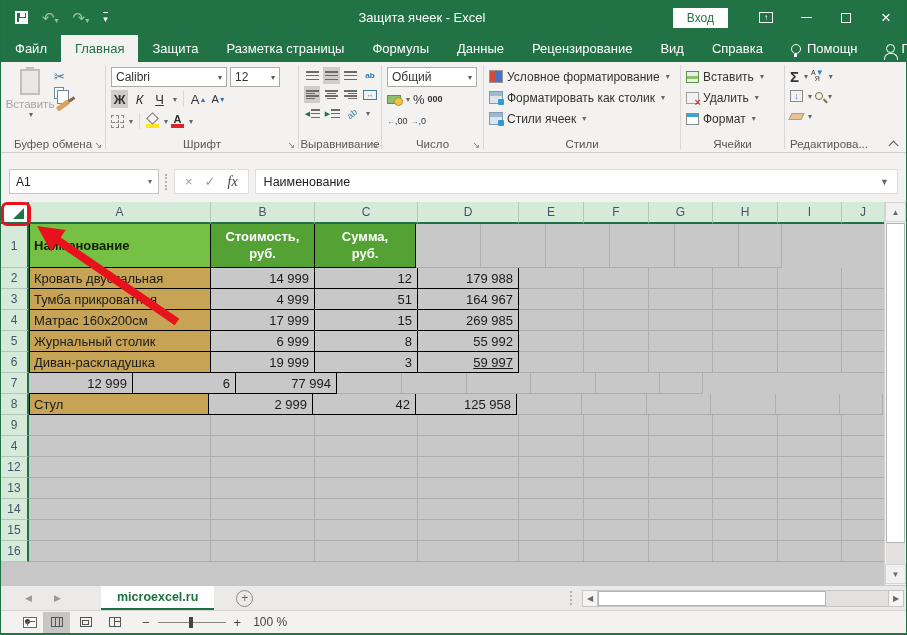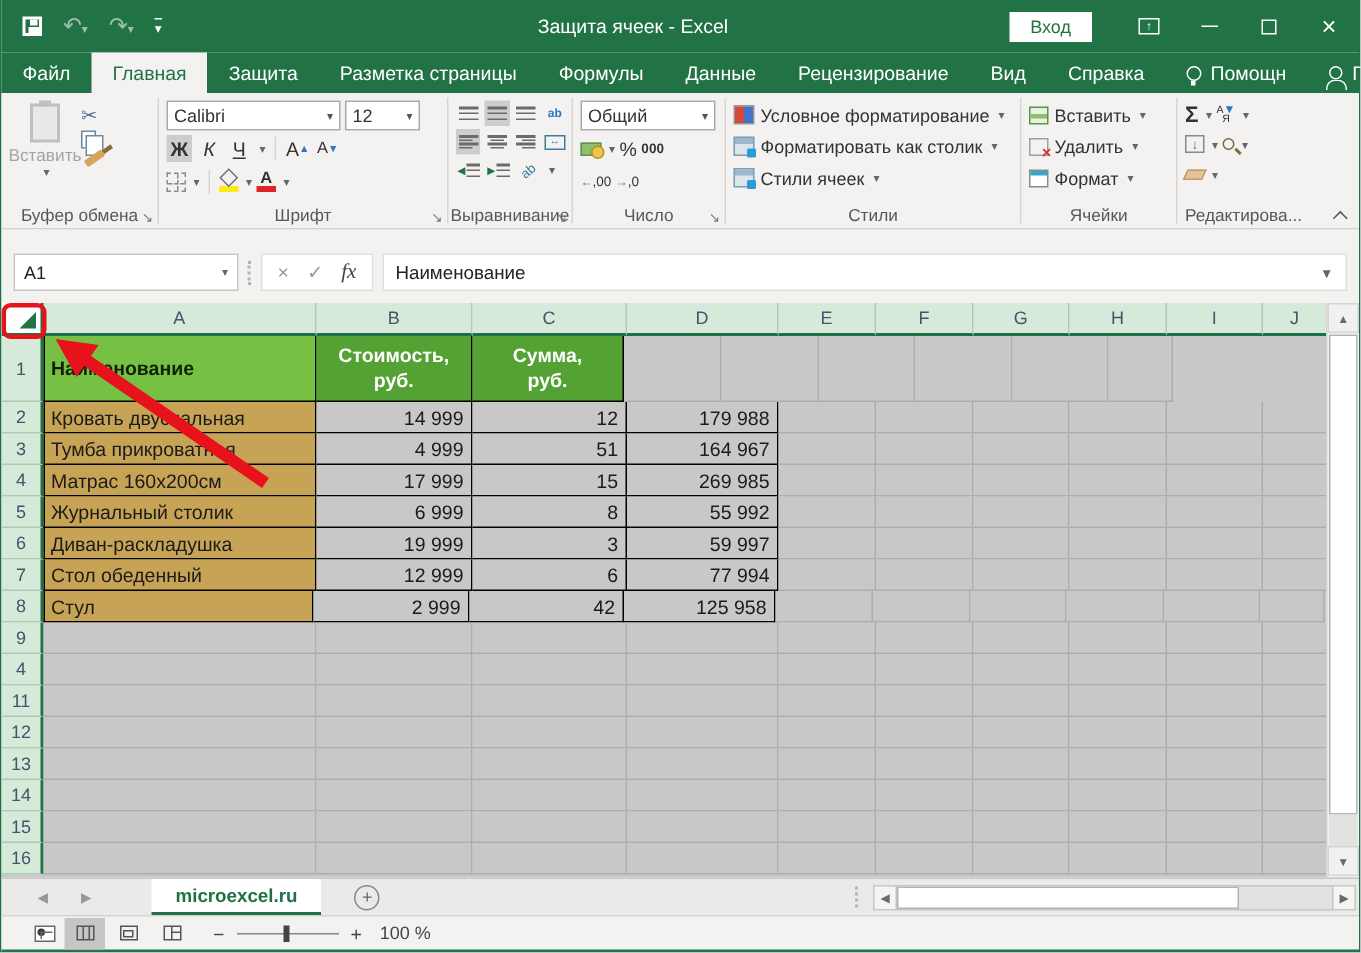--- a/index.html
+++ b/index.html
@@ -607,31 +607,30 @@
             <div class="cell" style="width: 64px;"></div>
             <div class="cell" style="width: 65px;"></div>
             <div class="cell" style="width: 64px;"></div>
             <div class="cell" style="width: 43px;"></div>
           </div>
           <div class="grow" style="height: 21px;">
             <div class="rowh">6</div>
             <div class="cell tan" style="width: 182px;">Диван-раскладушка</div>
             <div class="cell num" style="width: 104px;">19 999</div>
             <div class="cell num" style="width: 103px;">3</div>
-            <div class="cell num" style="width: 101px;">59 997</div>
+            <div class="cell num" style="width: 101px; text-decoration: underline;">59 997</div>
             <div class="cell" style="width: 65px;"></div>
             <div class="cell" style="width: 65px;"></div>
             <div class="cell" style="width: 64px;"></div>
             <div class="cell" style="width: 65px;"></div>
             <div class="cell" style="width: 64px;"></div>
             <div class="cell" style="width: 43px;"></div>
           </div>
           <div class="grow" style="height: 21px;">
             <div class="rowh">7</div>
-            <div class="cell tan" style="width: 182px;">Стол обеденный</div>
             <div class="cell num" style="width: 104px;">12 999</div>
             <div class="cell num" style="width: 103px;">6</div>
             <div class="cell num" style="width: 101px;">77 994</div>
             <div class="cell" style="width: 65px;"></div>
             <div class="cell" style="width: 65px;"></div>
             <div class="cell" style="width: 64px;"></div>
             <div class="cell" style="width: 65px;"></div>
             <div class="cell" style="width: 64px;"></div>
             <div class="cell" style="width: 43px;"></div>
           </div>
@@ -656,33 +655,20 @@
             <div class="cell" style="width: 101px;"></div>
             <div class="cell" style="width: 65px;"></div>
             <div class="cell" style="width: 65px;"></div>
             <div class="cell" style="width: 64px;"></div>
             <div class="cell" style="width: 65px;"></div>
             <div class="cell" style="width: 64px;"></div>
             <div class="cell" style="width: 43px;"></div>
           </div>
           <div class="grow" style="height: 21px;">
             <div class="rowh">4</div>
-            <div class="cell" style="width: 182px;"></div>
-            <div class="cell" style="width: 104px;"></div>
-            <div class="cell" style="width: 103px;"></div>
-            <div class="cell" style="width: 101px;"></div>
-            <div class="cell" style="width: 65px;"></div>
-            <div class="cell" style="width: 65px;"></div>
-            <div class="cell" style="width: 64px;"></div>
-            <div class="cell" style="width: 65px;"></div>
-            <div class="cell" style="width: 64px;"></div>
-            <div class="cell" style="width: 43px;"></div>
-          </div>
-          <div class="grow" style="height: 21px;">
-            <div class="rowh">11</div>
             <div class="cell" style="width: 182px;"></div>
             <div class="cell" style="width: 104px;"></div>
             <div class="cell" style="width: 103px;"></div>
             <div class="cell" style="width: 101px;"></div>
             <div class="cell" style="width: 65px;"></div>
             <div class="cell" style="width: 65px;"></div>
             <div class="cell" style="width: 64px;"></div>
             <div class="cell" style="width: 65px;"></div>
             <div class="cell" style="width: 64px;"></div>
             <div class="cell" style="width: 43px;"></div>

